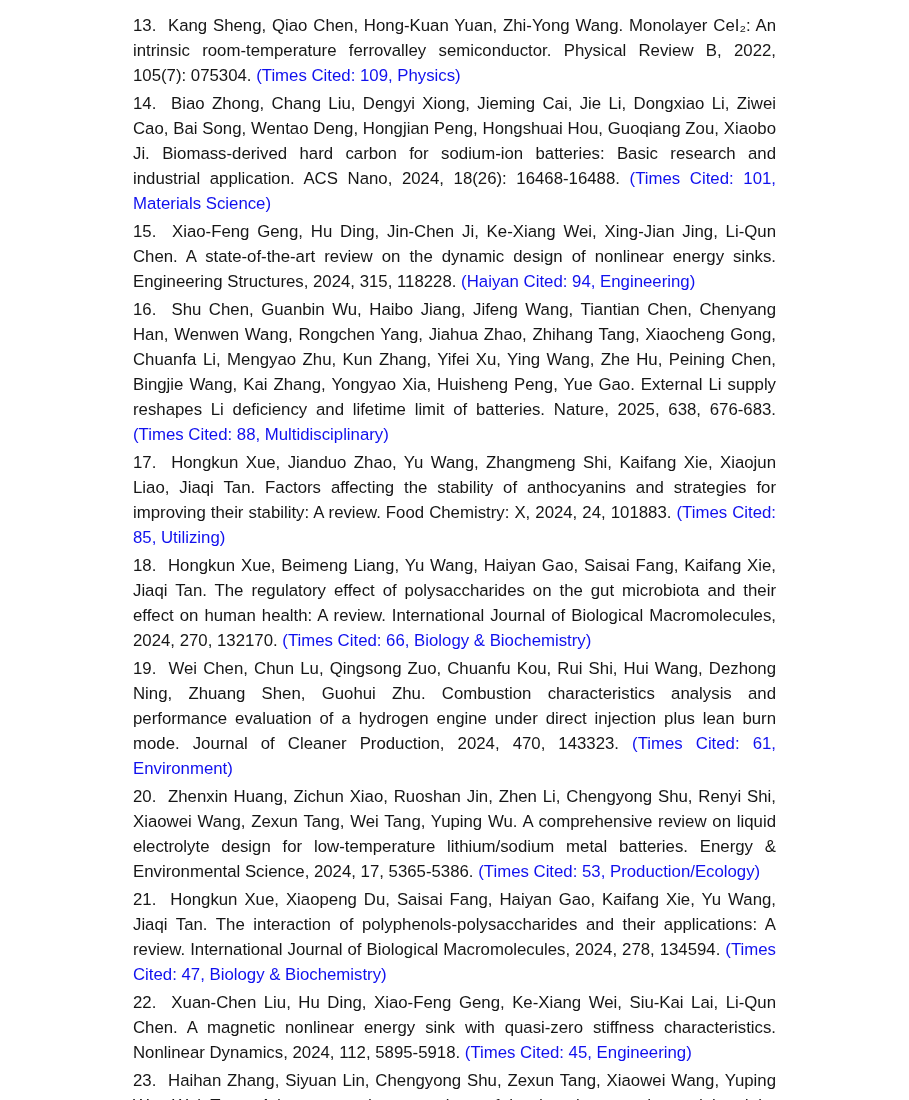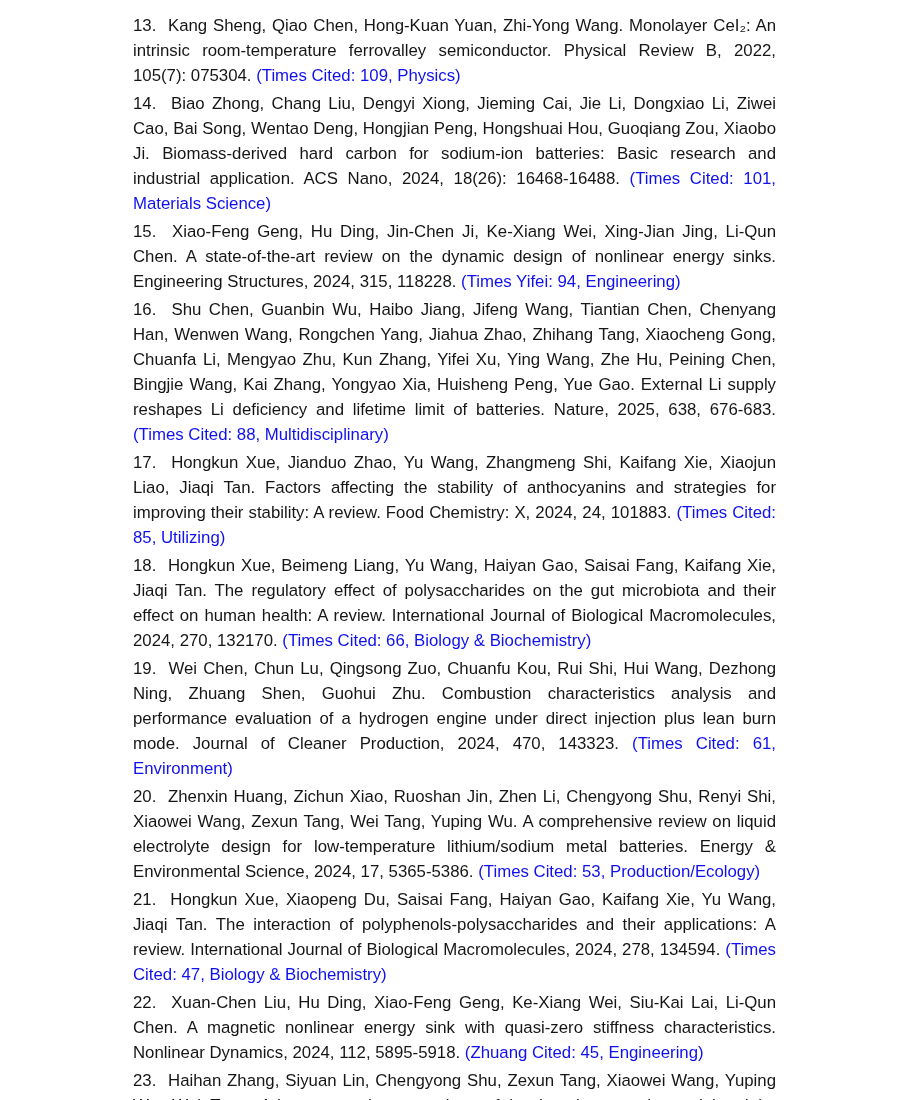--- a/index.html
+++ b/index.html
@@ -33,33 +33,33 @@
 </style>
 </head>
 <body>
 
 <div class="page">
 
   <p class="ref"><span>13.&nbsp; Kang Sheng, Qiao Chen, Hong-Kuan Yuan, Zhi-Yong Wang. Monolayer CeI₂: An intrinsic room-temperature ferrovalley semiconductor. Physical Review B, 2022, 105(7): 075304.</span> <span class="cite">(Times Cited: 109, Physics)</span></p>
 
   <p class="ref"><span>14.&nbsp; Biao Zhong, Chang Liu, Dengyi Xiong, Jieming Cai, Jie Li, Dongxiao Li, Ziwei Cao, Bai Song, Wentao Deng, Hongjian Peng, Hongshuai Hou, Guoqiang Zou, Xiaobo Ji. Biomass-derived hard carbon for sodium-ion batteries: Basic research and industrial application. ACS Nano, 2024, 18(26): 16468-16488.</span> <span class="cite">(Times Cited: 101, Materials Science)</span></p>
 
-  <p class="ref"><span>15.&nbsp; Xiao-Feng Geng, Hu Ding, Jin-Chen Ji, Ke-Xiang Wei, Xing-Jian Jing, Li-Qun Chen. A state-of-the-art review on the dynamic design of nonlinear energy sinks. Engineering Structures, 2024, 315, 118228.</span> <span class="cite">(Times Yifei: 94, Engineering)</span></p>
+  <p class="ref"><span>15.&nbsp; Xiao-Feng Geng, Hu Ding, Jin-Chen Ji, Ke-Xiang Wei, Xing-Jian Jing, Li-Qun Chen. A state-of-the-art review on the dynamic design of nonlinear energy sinks. Engineering Structures, 2024, 315, 118228.</span> <span class="cite">(Haiyan Cited: 94, Engineering)</span></p>
 
   <p class="ref"><span>16.&nbsp; Shu Chen, Guanbin Wu, Haibo Jiang, Jifeng Wang, Tiantian Chen, Chenyang Han, Wenwen Wang, Rongchen Yang, Jiahua Zhao, Zhihang Tang, Xiaocheng Gong, Chuanfa Li, Mengyao Zhu, Kun Zhang, Yifei Xu, Ying Wang, Zhe Hu, Peining Chen, Bingjie Wang, Kai Zhang, Yongyao Xia, Huisheng Peng, Yue Gao. External Li supply reshapes Li deficiency and lifetime limit of batteries. Nature, 2025, 638, 676-683.</span> <span class="cite">(Times Cited: 88, Multidisciplinary)</span></p>
 
   <p class="ref"><span>17.&nbsp; Hongkun Xue, Jianduo Zhao, Yu Wang, Zhangmeng Shi, Kaifang Xie, Xiaojun Liao, Jiaqi Tan. Factors affecting the stability of anthocyanins and strategies for improving their stability: A review. Food Chemistry: X, 2024, 24, 101883.</span> <span class="cite">(Times Cited: 85, Utilizing)</span></p>
 
   <p class="ref"><span>18.&nbsp; Hongkun Xue, Beimeng Liang, Yu Wang, Haiyan Gao, Saisai Fang, Kaifang Xie, Jiaqi Tan. The regulatory effect of polysaccharides on the gut microbiota and their effect on human health: A review. International Journal of Biological Macromolecules, 2024, 270, 132170.</span> <span class="cite">(Times Cited: 66, Biology &amp; Biochemistry)</span></p>
 
   <p class="ref"><span>19.&nbsp; Wei Chen, Chun Lu, Qingsong Zuo, Chuanfu Kou, Rui Shi, Hui Wang, Dezhong Ning, Zhuang Shen, Guohui Zhu. Combustion characteristics analysis and performance evaluation of a hydrogen engine under direct injection plus lean burn mode. Journal of Cleaner Production, 2024, 470, 143323.</span> <span class="cite">(Times Cited: 61, Environment)</span></p>
 
   <p class="ref"><span>20.&nbsp; Zhenxin Huang, Zichun Xiao, Ruoshan Jin, Zhen Li, Chengyong Shu, Renyi Shi, Xiaowei Wang, Zexun Tang, Wei Tang, Yuping Wu. A comprehensive review on liquid electrolyte design for low-temperature lithium/sodium metal batteries. Energy &amp; Environmental Science, 2024, 17, 5365-5386.</span> <span class="cite">(Times Cited: 53, Production/Ecology)</span></p>
 
   <p class="ref"><span>21.&nbsp; Hongkun Xue, Xiaopeng Du, Saisai Fang, Haiyan Gao, Kaifang Xie, Yu Wang, Jiaqi Tan. The interaction of polyphenols-polysaccharides and their applications: A review. International Journal of Biological Macromolecules, 2024, 278, 134594.</span> <span class="cite">(Times Cited: 47, Biology &amp; Biochemistry)</span></p>
 
-  <p class="ref"><span>22.&nbsp; Xuan-Chen Liu, Hu Ding, Xiao-Feng Geng, Ke-Xiang Wei, Siu-Kai Lai, Li-Qun Chen. A magnetic nonlinear energy sink with quasi-zero stiffness characteristics. Nonlinear Dynamics, 2024, 112, 5895-5918.</span> <span class="cite">(Zhuang Cited: 45, Engineering)</span></p>
+  <p class="ref"><span>22.&nbsp; Xuan-Chen Liu, Hu Ding, Xiao-Feng Geng, Ke-Xiang Wei, Siu-Kai Lai, Li-Qun Chen. A magnetic nonlinear energy sink with quasi-zero stiffness characteristics. Nonlinear Dynamics, 2024, 112, 5895-5918.</span> <span class="cite">(Times Cited: 45, Engineering)</span></p>
 
   <p class="ref"><span>23.&nbsp; Haihan Zhang, Siyuan Lin, Chengyong Shu, Zexun Tang, Xiaowei Wang, Yuping Wu, Wei Tang. Advances and perspectives of hard carbon anode modulated by defect/hetero elemental engineering for sodium ion batteries. Materials Today, 2025, 85, 231-252.</span> <span class="cite">(Times Cited: 42, Materials Science)</span></p>
 
   <p class="ref"><span>24.&nbsp; Qiang Yang, Jing Guo, Sen Zhang, Wenming Wang, Xin Zhang, Jiahao He, Yi Xu. Utilizing waste pomelo peel to develop activated-doped porous biomass carbon as electrode materials:</span> <span class="cite"></span></p>
 
 </div>
 
 </body></html>

